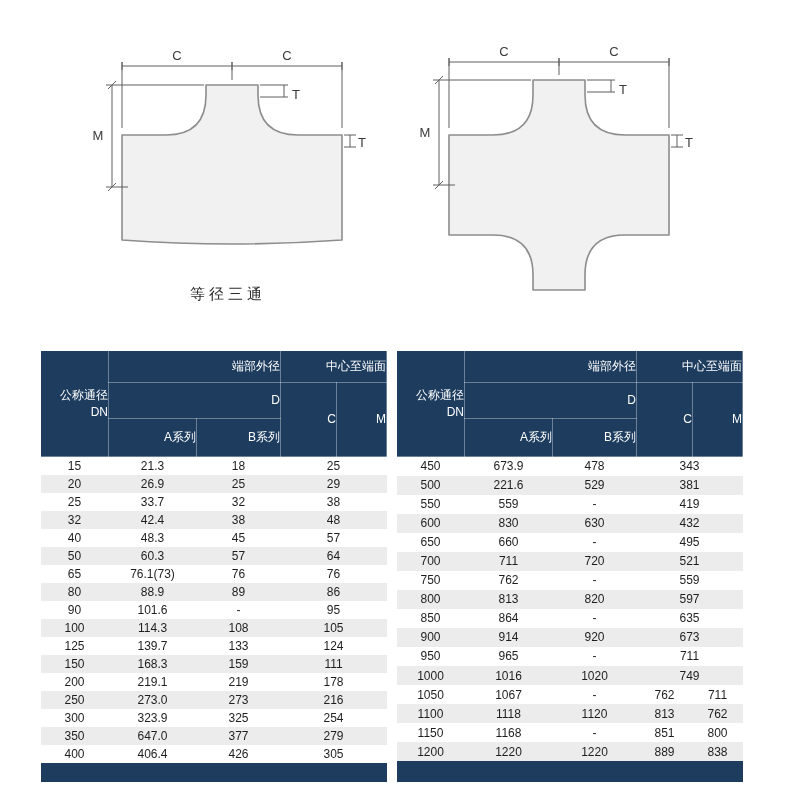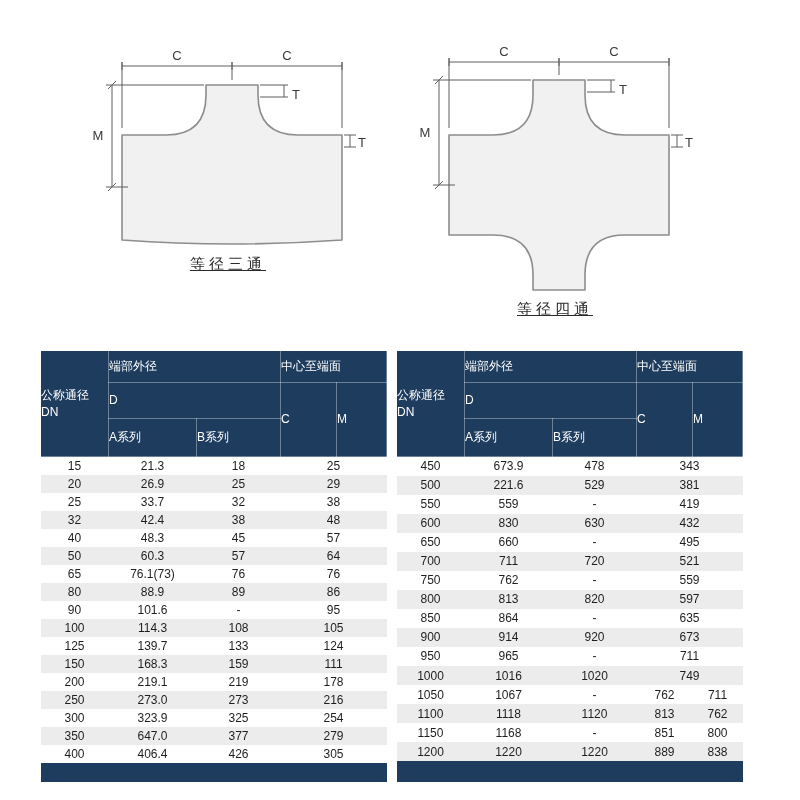--- a/index.html
+++ b/index.html
@@ -5,32 +5,32 @@
   * { margin:0; padding:0; box-sizing:border-box; }
   html,body { width:800px; height:800px; }
   body { font-family:"Liberation Sans", sans-serif; background:#ffffff; }
   .page { position:relative; width:800px; height:800px; background:#ffffff; overflow:hidden; }
 
   
   figure.diagram { position:absolute; text-align:center; }
   #tee-fig   { left:88px;  top:40px; width:280px; }
   #cross-fig { left:415px; top:40px; width:280px; }
   figure.diagram svg { display:block; }
-  figcaption { font-size:15px; color:#2b2b2b; letter-spacing:4px; margin-top:0;text-decoration:underline; }
+  figcaption { font-size:15px; color:#2b2b2b; letter-spacing:4px; margin-top:30px; }
 
   .dwg-outline { fill:#f1f1f1; stroke:#8d8d8d; stroke-width:1.6; stroke-linejoin:round; }
   .dim  { stroke:#5f5f5f; stroke-width:1; fill:none; }
   .dim-text { fill:#3a3a3a; font-size:13px; font-family:"Liberation Sans", sans-serif; }
 
   
   .tables { position:absolute; left:40px; top:350px; display:flex; gap:9px; }
   table.spec { border-collapse:collapse; table-layout:fixed; width:346px; }
   .spec th {
     background:#1d3c5e; color:#ffffff; font-weight:400; font-size:12px;
-    border:1px solid rgba(255,255,255,0.35); text-align:left;
+    border:1px solid rgba(255,255,255,0.35); text-align:right;
     vertical-align:middle; line-height:1.35; padding:0;
   }
   .spec thead tr:nth-child(1) th { height:32px; }
   .spec thead tr:nth-child(2) th { height:36px; }
   .spec thead tr:nth-child(3) th { height:38px; }
   .spec td { font-size:12px; color:#1e1e1e; text-align:center; height:18px; padding:0; background:#ffffff; }
   .spec tbody tr.alt td   { background:#ececec; }
   .spec tbody tr.strip td { background:#1d3c5e; height:19px; }
 </style>
 </head>
@@ -116,21 +116,20 @@
       </g>
       <text class="dim-text" x="10" y="97" text-anchor="middle">M</text>
 
       <g class="dim">
         <line x1="256" y1="95" x2="268" y2="95"></line>
         <line x1="256" y1="107" x2="268" y2="107"></line>
         <line x1="262" y1="95" x2="262" y2="107"></line>
       </g>
       <text class="dim-text" x="274" y="107" text-anchor="middle">T</text>
     </svg>
-    <figcaption>等径四通</figcaption>
   </figure>
 
   <div class="tables">
 
     <table class="spec">
       <colgroup>
           <col style="width:68px">
           <col style="width:88px">
           <col style="width:84px">
           <col style="width:56px">

